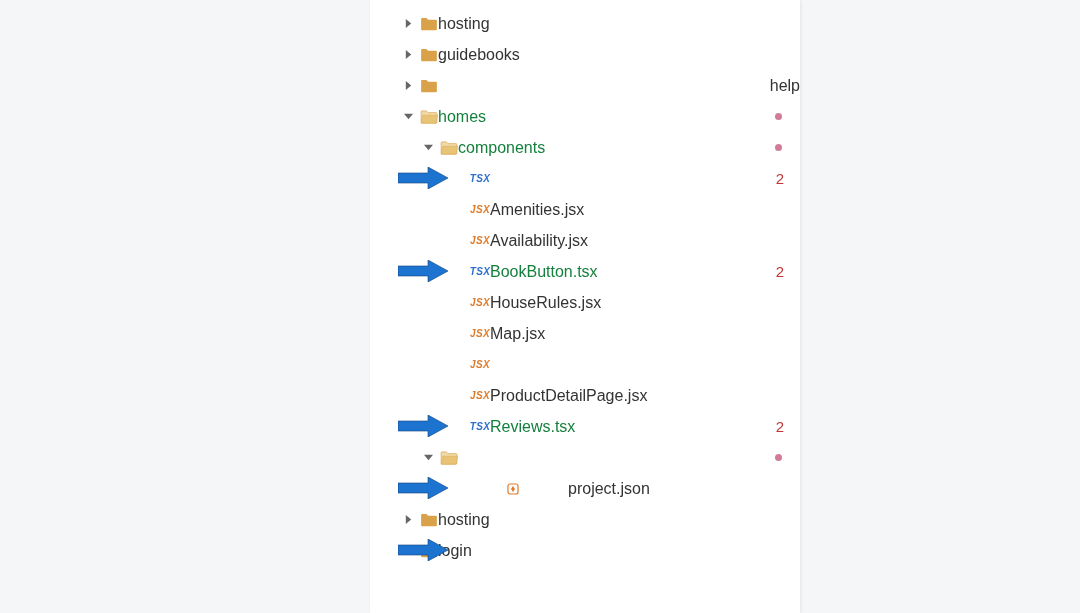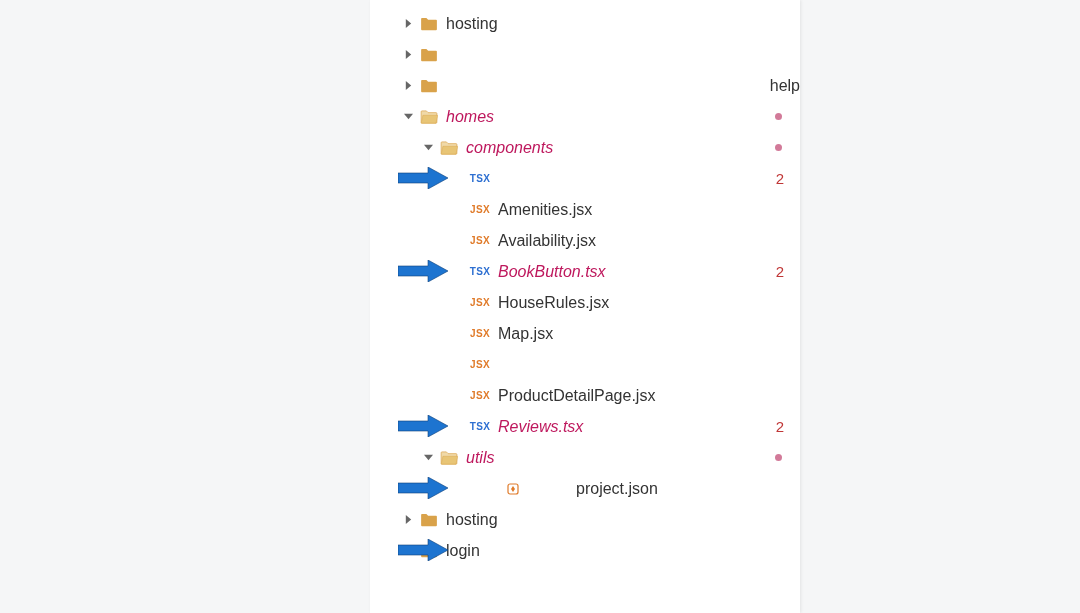--- a/index.html
+++ b/index.html
@@ -47,22 +47,22 @@
     }
     .chevron svg {
       width: 9px;
       height: 9px;
       fill: #666;
     }
     .icon {
       display: inline-flex;
       align-items: center;
       justify-content: center;
-      margin-right: 8px;
       flex-shrink: 0;
+      font-style: italic;
     }
     .folder-icon svg {
       width: 18px;
       height: 14px;
       fill: #d9a24a;
     }
     .folder-open-icon svg {
       width: 18px;
       height: 14px;
     }
@@ -85,22 +85,21 @@
     .file-icon.json svg {
       width: 14px;
       height: 14px;
     }
     .label {
       flex: 1;
       white-space: nowrap;
       overflow: hidden;
     }
     .label.modified {
-      color: #be185d;
-      font-style: italic;
+      color: #15803d;
     }
     .badge {
       position: absolute;
       right: 16px;
       font-size: 15px;
       color: #c03636;
     }
     .dot {
       position: absolute;
       right: 18px;
@@ -145,20 +144,21 @@
         <span class="chevron">
           <svg viewBox="0 0 10 10">
             <path d="M2 0 L8 5 L2 10 Z"></path>
           </svg>
         </span>
         <span class="icon folder-icon">
           <svg viewBox="0 0 20 16">
             <path d="M1 2 Q1 1 2 1 L7 1 L9 3 L18 3 Q19 3 19 4 L19 14 Q19 15 18 15 L2 15 Q1 15 1 14 Z" fill="#d9a24a"></path>
           </svg>
         </span>
+        <span class="label">guidebooks</span>
       </div>
       <div class="row" style="padding-left: 32px; text-align: right;">
         <span class="chevron">
           <svg viewBox="0 0 10 10">
             <path d="M2 0 L8 5 L2 10 Z"></path>
           </svg>
         </span>
         <span class="icon folder-icon">
           <svg viewBox="0 0 20 16">
             <path d="M1 2 Q1 1 2 1 L7 1 L9 3 L18 3 Q19 3 19 4 L19 14 Q19 15 18 15 L2 15 Q1 15 1 14 Z" fill="#d9a24a"></path>
@@ -247,21 +247,20 @@
           <svg viewBox="0 0 10 10">
             <path d="M0 2 L10 2 L5 8 Z"></path>
           </svg>
         </span>
         <span class="icon folder-open-icon">
           <svg viewBox="0 0 20 16">
             <path d="M1 2 Q1 1 2 1 L7 1 L9 3 L18 3 Q19 3 19 4 L19 14 Q19 15 18 15 L2 15 Q1 15 1 14 Z" fill="#f0d9a8" stroke="#d9a24a" stroke-width="0.8"></path>
             <path d="M3 6 L20 6 L18 15 L1 15 Z" fill="#e8c576" stroke="#d9a24a" stroke-width="0.5"></path>
           </svg>
         </span>
-        <span class="label modified">utils</span>
         <span class="dot"></span>
       </div>
       <div class="row" style="padding-left: 70px; gap: 48px;">
         <span style="width: 18px; flex-shrink: 0;"></span>
         <span class="icon file-icon json">
           <svg viewBox="0 0 14 14">
             <rect x="2" y="2" width="10" height="10" rx="2" fill="#fff" stroke="#e07b2a" stroke-width="1.2"></rect>
             <path d="M7 4 L9 7 L7 10 L5 7 Z" fill="#e07b2a"></path>
           </svg>
         </span>

